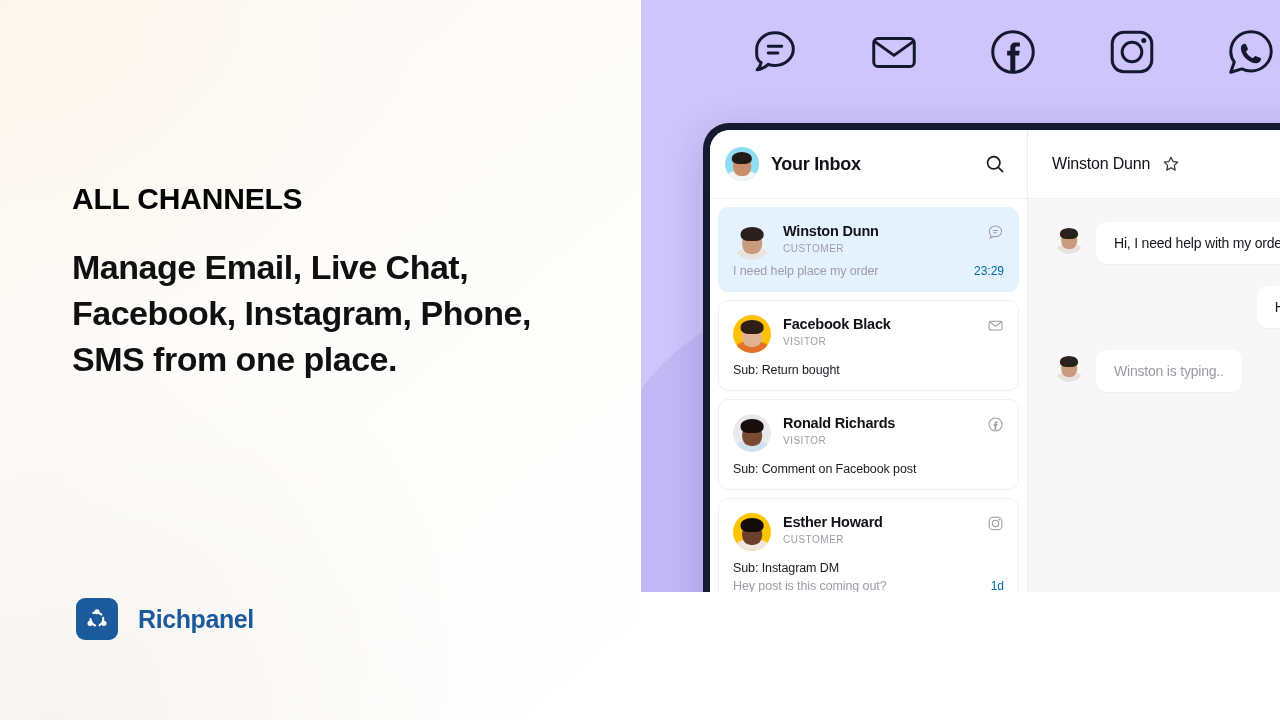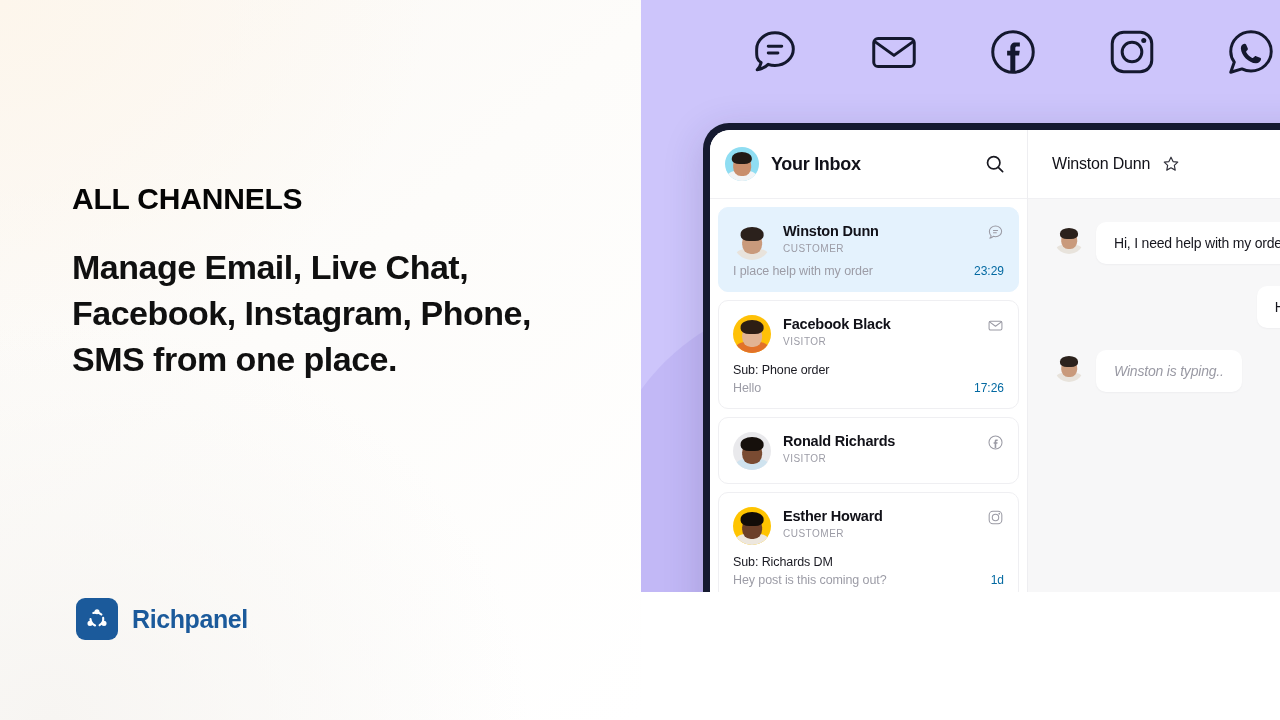--- a/index.html
+++ b/index.html
@@ -44,21 +44,21 @@
     color: #101010;
     line-height: 1.35;
     letter-spacing: -0.5px;
     max-width: 470px;
   }
   .brand {
     position: absolute;
     left: 76px; top: 598px;
     display: flex;
     align-items: center;
-    gap: 14px;
+    gap: 20px;
   }
   .brand-mark {
     width: 42px; height: 42px;
     border-radius: 9px;
     background: #1B5A9B;
     display: flex; align-items: center; justify-content: center;
     flex: 0 0 auto;
   }
   .brand-name {
     font-size: 25px;
@@ -282,21 +282,20 @@
     font-size: 14px;
     color: #16161E;
     letter-spacing: -0.2px;
     margin-left: 12px;
     white-space: nowrap;
     box-shadow: 0 1px 2px rgba(20,20,40,0.04);
   }
   .bubble.out { margin-left: 0; margin-right: 0; }
   .bubble.typing {
     color: #9A9AA4;
-    font-style: italic;
   }
 
   
   .face { position: absolute; inset: 0; }
   .face .skin {
     position: absolute;
     left: 50%; top: 26%;
     width: 52%; height: 58%;
     transform: translateX(-50%);
     border-radius: 46% 46% 44% 44%;
@@ -424,21 +423,21 @@
                   <div class="conv-role">CUSTOMER</div>
                 </div>
                 <div class="conv-chan">
                   <svg width="17" height="17" viewBox="0 0 18 18" fill="none">
                     <path d="M9 2.2c3.6 0 6.5 2.5 6.5 5.6 0 3.1-2.9 5.6-6.5 5.6-.8 0-1.6-.1-2.3-.3-.8.8-2 1.6-3.7 1.9.8-.8 1.2-1.7 1.4-2.5-1.1-1-1.9-2.3-1.9-4.7 0-3.1 2.9-5.6 6.5-5.6Z" stroke="#9A9AA4" stroke-width="1.1" stroke-linejoin="round" fill="none"></path>
                     <path d="M6.8 6.9h4.4M6.8 9.2h3.1" stroke="#9A9AA4" stroke-width="1.1" stroke-linecap="round"></path>
                   </svg>
                 </div>
               </div>
               <div class="conv-foot">
-                <div class="conv-preview">I place help with my order</div>
+                <div class="conv-preview">I need help place my order</div>
                 <div class="conv-time">23:29</div>
               </div>
             </div>
 
             <div class="conv">
               <div class="conv-top">
                 <div class="avatar av-conv" style="background:#FFC107">
                   <div class="face">
                     <div class="body" style="background:#E2722A"></div>
                     <div class="skin" style="background:#E2B392"></div>
@@ -449,25 +448,21 @@
                   <div class="conv-name">Facebook Black</div>
                   <div class="conv-role">VISITOR</div>
                 </div>
                 <div class="conv-chan">
                   <svg width="17" height="17" viewBox="0 0 18 18" fill="none">
                     <rect x="2.2" y="4.4" width="13.6" height="9.4" rx="1.6" stroke="#9A9AA4" stroke-width="1.1" fill="none"></rect>
                     <path d="M2.7 5.2 9 9.8l6.3-4.6" stroke="#9A9AA4" stroke-width="1.1" stroke-linecap="round" stroke-linejoin="round" fill="none"></path>
                   </svg>
                 </div>
               </div>
-              <div class="conv-sub">Sub: Phone order</div>
-              <div class="conv-foot">
-                <div class="conv-preview">Hello</div>
-                <div class="conv-time">17:26</div>
-              </div>
+              <div class="conv-sub">Sub: Return bought</div>
             </div>
 
             <div class="conv">
               <div class="conv-top">
                 <div class="avatar av-conv" style="background:#E9E9EC">
                   <div class="face">
                     <div class="body" style="background:#CFE3EF"></div>
                     <div class="skin" style="background:#7A4B32"></div>
                     <div class="hair" style="background:#16100C"></div>
                   </div>
@@ -476,20 +471,21 @@
                   <div class="conv-name">Ronald Richards</div>
                   <div class="conv-role">VISITOR</div>
                 </div>
                 <div class="conv-chan">
                   <svg width="17" height="17" viewBox="0 0 18 18" fill="none">
                     <circle cx="9" cy="9" r="6.9" stroke="#9A9AA4" stroke-width="1.1" fill="none"></circle>
                     <path d="M10.7 5.9h-.9c-1 0-1.7.7-1.7 1.8v1h-1.1v1.6h1.1v4.4h1.7v-4.4h1.2l.2-1.6h-1.4v-.8c0-.4.1-.5.5-.5h1V5.9Z" fill="#9A9AA4"></path>
                   </svg>
                 </div>
               </div>
+              <div class="conv-sub">Sub: Comment on Facebook post</div>
             </div>
 
             <div class="conv">
               <div class="conv-top">
                 <div class="avatar av-conv" style="background:#FFC400">
                   <div class="face">
                     <div class="body" style="background:#EDE7DE"></div>
                     <div class="skin" style="background:#6B3F29"></div>
                     <div class="hair" style="background:#120C08"></div>
                   </div>
@@ -499,21 +495,21 @@
                   <div class="conv-role">CUSTOMER</div>
                 </div>
                 <div class="conv-chan">
                   <svg width="17" height="17" viewBox="0 0 18 18" fill="none">
                     <rect x="2.3" y="2.3" width="13.4" height="13.4" rx="4" stroke="#9A9AA4" stroke-width="1.1" fill="none"></rect>
                     <circle cx="9" cy="9" r="3.4" stroke="#9A9AA4" stroke-width="1.1" fill="none"></circle>
                     <circle cx="13" cy="5" r="0.9" fill="#9A9AA4"></circle>
                   </svg>
                 </div>
               </div>
-              <div class="conv-sub">Sub: Richards DM</div>
+              <div class="conv-sub">Sub: Instagram DM</div>
               <div class="conv-foot">
                 <div class="conv-preview">Hey post is this coming out?</div>
                 <div class="conv-time">1d</div>
               </div>
             </div>
 
           </div>
         </div>
 
         <div class="chat-col">

